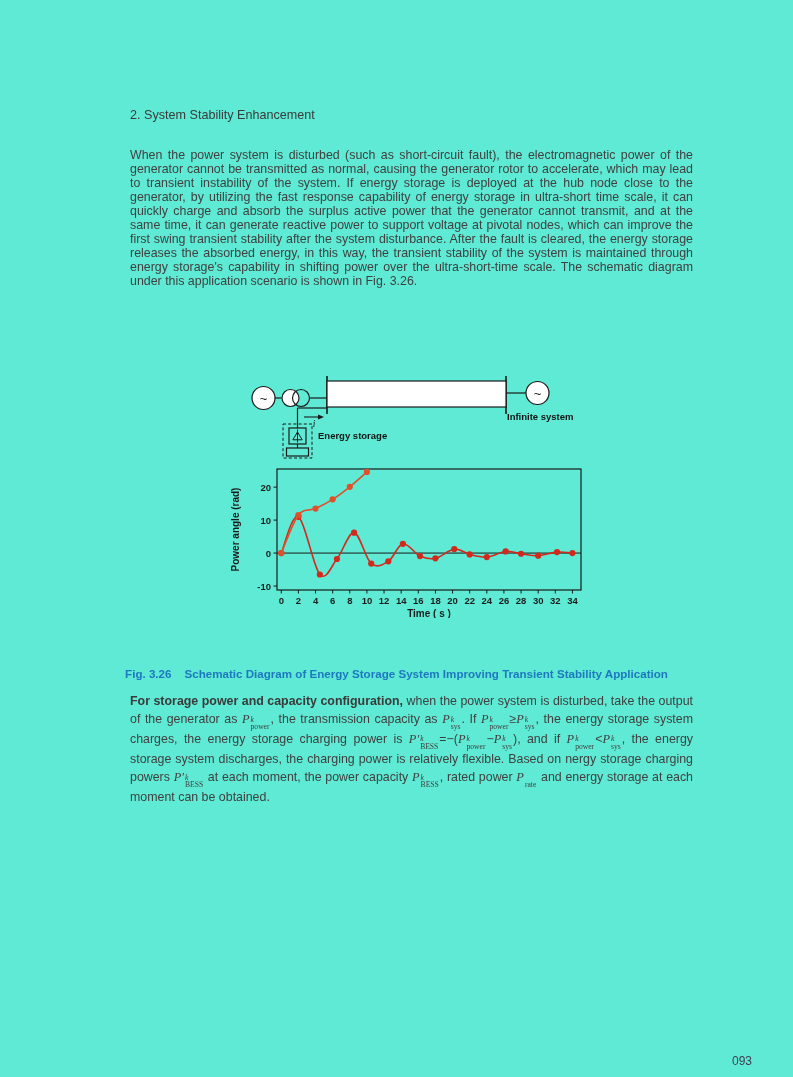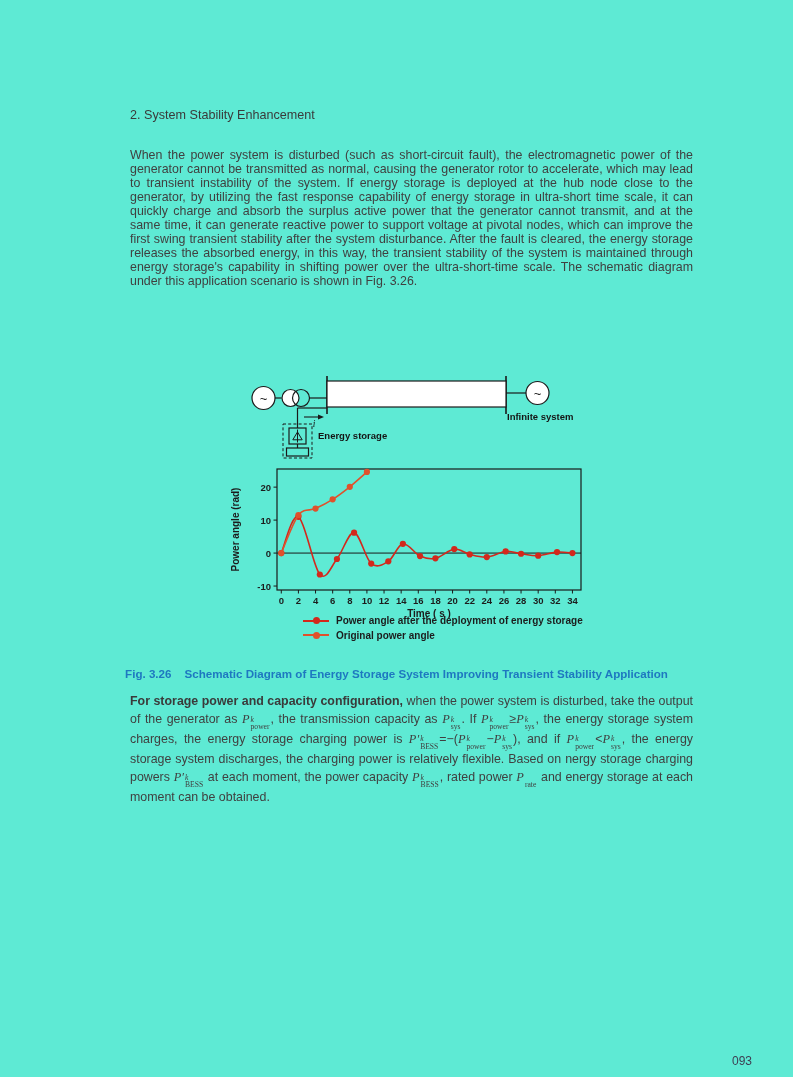--- a/index.html
+++ b/index.html
@@ -154,36 +154,20 @@
       <circle cx="347.4366197183099" cy="95.07356948228883" r="3.1" fill="#d3281c"></circle>
       <path d="M56.28169014084507,95.07356948228883C59.136150234741784,88.75431425976386 67.69953051643192,64.57629427792918 73.40845070422534,57.15803814713898C79.11737089201877,49.73978201634879 84.82629107981221,53.2016348773842 90.53521126760563,50.56403269754769C96.24413145539906,47.926430517711175 101.9530516431925,44.95912806539509 107.66197183098592,41.33242506811989C113.37089201877934,37.705722070844686 119.07981220657277,33.36466848319711 124.78873239436619,28.80381471389647C130.49765258215962,24.24296094459584 139.0610328638498,16.440054495912822 141.9154929577465,13.96730245231609" fill="none" stroke="#e0512b" stroke-width="1.6"></path>
       <circle cx="56.28169014084507" cy="95.07356948228883" r="3.1" fill="#e0512b"></circle>
       <circle cx="73.40845070422534" cy="57.15803814713898" r="3.1" fill="#e0512b"></circle>
       <circle cx="90.53521126760563" cy="50.56403269754769" r="3.1" fill="#e0512b"></circle>
       <circle cx="107.66197183098592" cy="41.33242506811989" r="3.1" fill="#e0512b"></circle>
       <circle cx="124.78873239436619" cy="28.80381471389647" r="3.1" fill="#e0512b"></circle>
       <circle cx="141.9154929577465" cy="13.96730245231609" r="3.1" fill="#e0512b"></circle>
     </svg>
 
-  <div class="legend" id="legend">
-      <div class="legend-row">
-        <span class="l-swatch">
-          <span class="l-line" style="background: rgb(211, 40, 28);"></span>
-          <span class="l-dot" style="background: rgb(211, 40, 28);"></span>
-        </span>
-        <span class="l-text">Power angle after the deployment of energy storage</span>
-      </div>
-      <div class="legend-row">
-        <span class="l-swatch">
-          <span class="l-line" style="background: rgb(224, 81, 43);"></span>
-          <span class="l-dot" style="background: rgb(224, 81, 43);"></span>
-        </span>
-        <span class="l-text">Original power angle</span>
-      </div>
-    </div>
 
   <div class="caption">
     <span>Fig. 3.26</span><span class="cap-text">Schematic Diagram of Energy Storage System Improving Transient Stability Application</span>
   </div>
 
   <div class="body-para" id="para2"><b>For storage power and capacity configuration,</b> when the power system is disturbed, take the output of the generator as <span class="mvar">P</span><span class="supsub"><span class="s-up">k</span><span class="s-dn">power</span></span>, the transmission capacity as <span class="mvar">P</span><span class="supsub"><span class="s-up">k</span><span class="s-dn">sys</span></span>. If <span class="mvar">P</span><span class="supsub"><span class="s-up">k</span><span class="s-dn">power</span></span>≥<span class="mvar">P</span><span class="supsub"><span class="s-up">k</span><span class="s-dn">sys</span></span>, the energy storage system charges, the energy storage charging power is <span class="mvar">P′</span><span class="supsub"><span class="s-up">k</span><span class="s-dn">BESS</span></span>=−(<span class="mvar">P</span><span class="supsub"><span class="s-up">k</span><span class="s-dn">power</span></span>−<span class="mvar">P</span><span class="supsub"><span class="s-up">k</span><span class="s-dn">sys</span></span>), and if <span class="mvar">P</span><span class="supsub"><span class="s-up">k</span><span class="s-dn">power</span></span>&lt;<span class="mvar">P</span><span class="supsub"><span class="s-up">k</span><span class="s-dn">sys</span></span>, the energy storage system discharges, the charging power is relatively flexible. Based on nergy storage charging powers <span class="mvar">P′</span><span class="supsub"><span class="s-up">k</span><span class="s-dn">BESS</span></span> at each moment, the power capacity <span class="mvar">P</span><span class="supsub"><span class="s-up">k</span><span class="s-dn">BESS</span></span>, rated power <span class="mvar">P</span><span class="supsub"><span class="s-dn">rate</span></span> and energy storage at each moment can be obtained.</div>
 
   <div class="page-number">093</div>
 
 </div>

